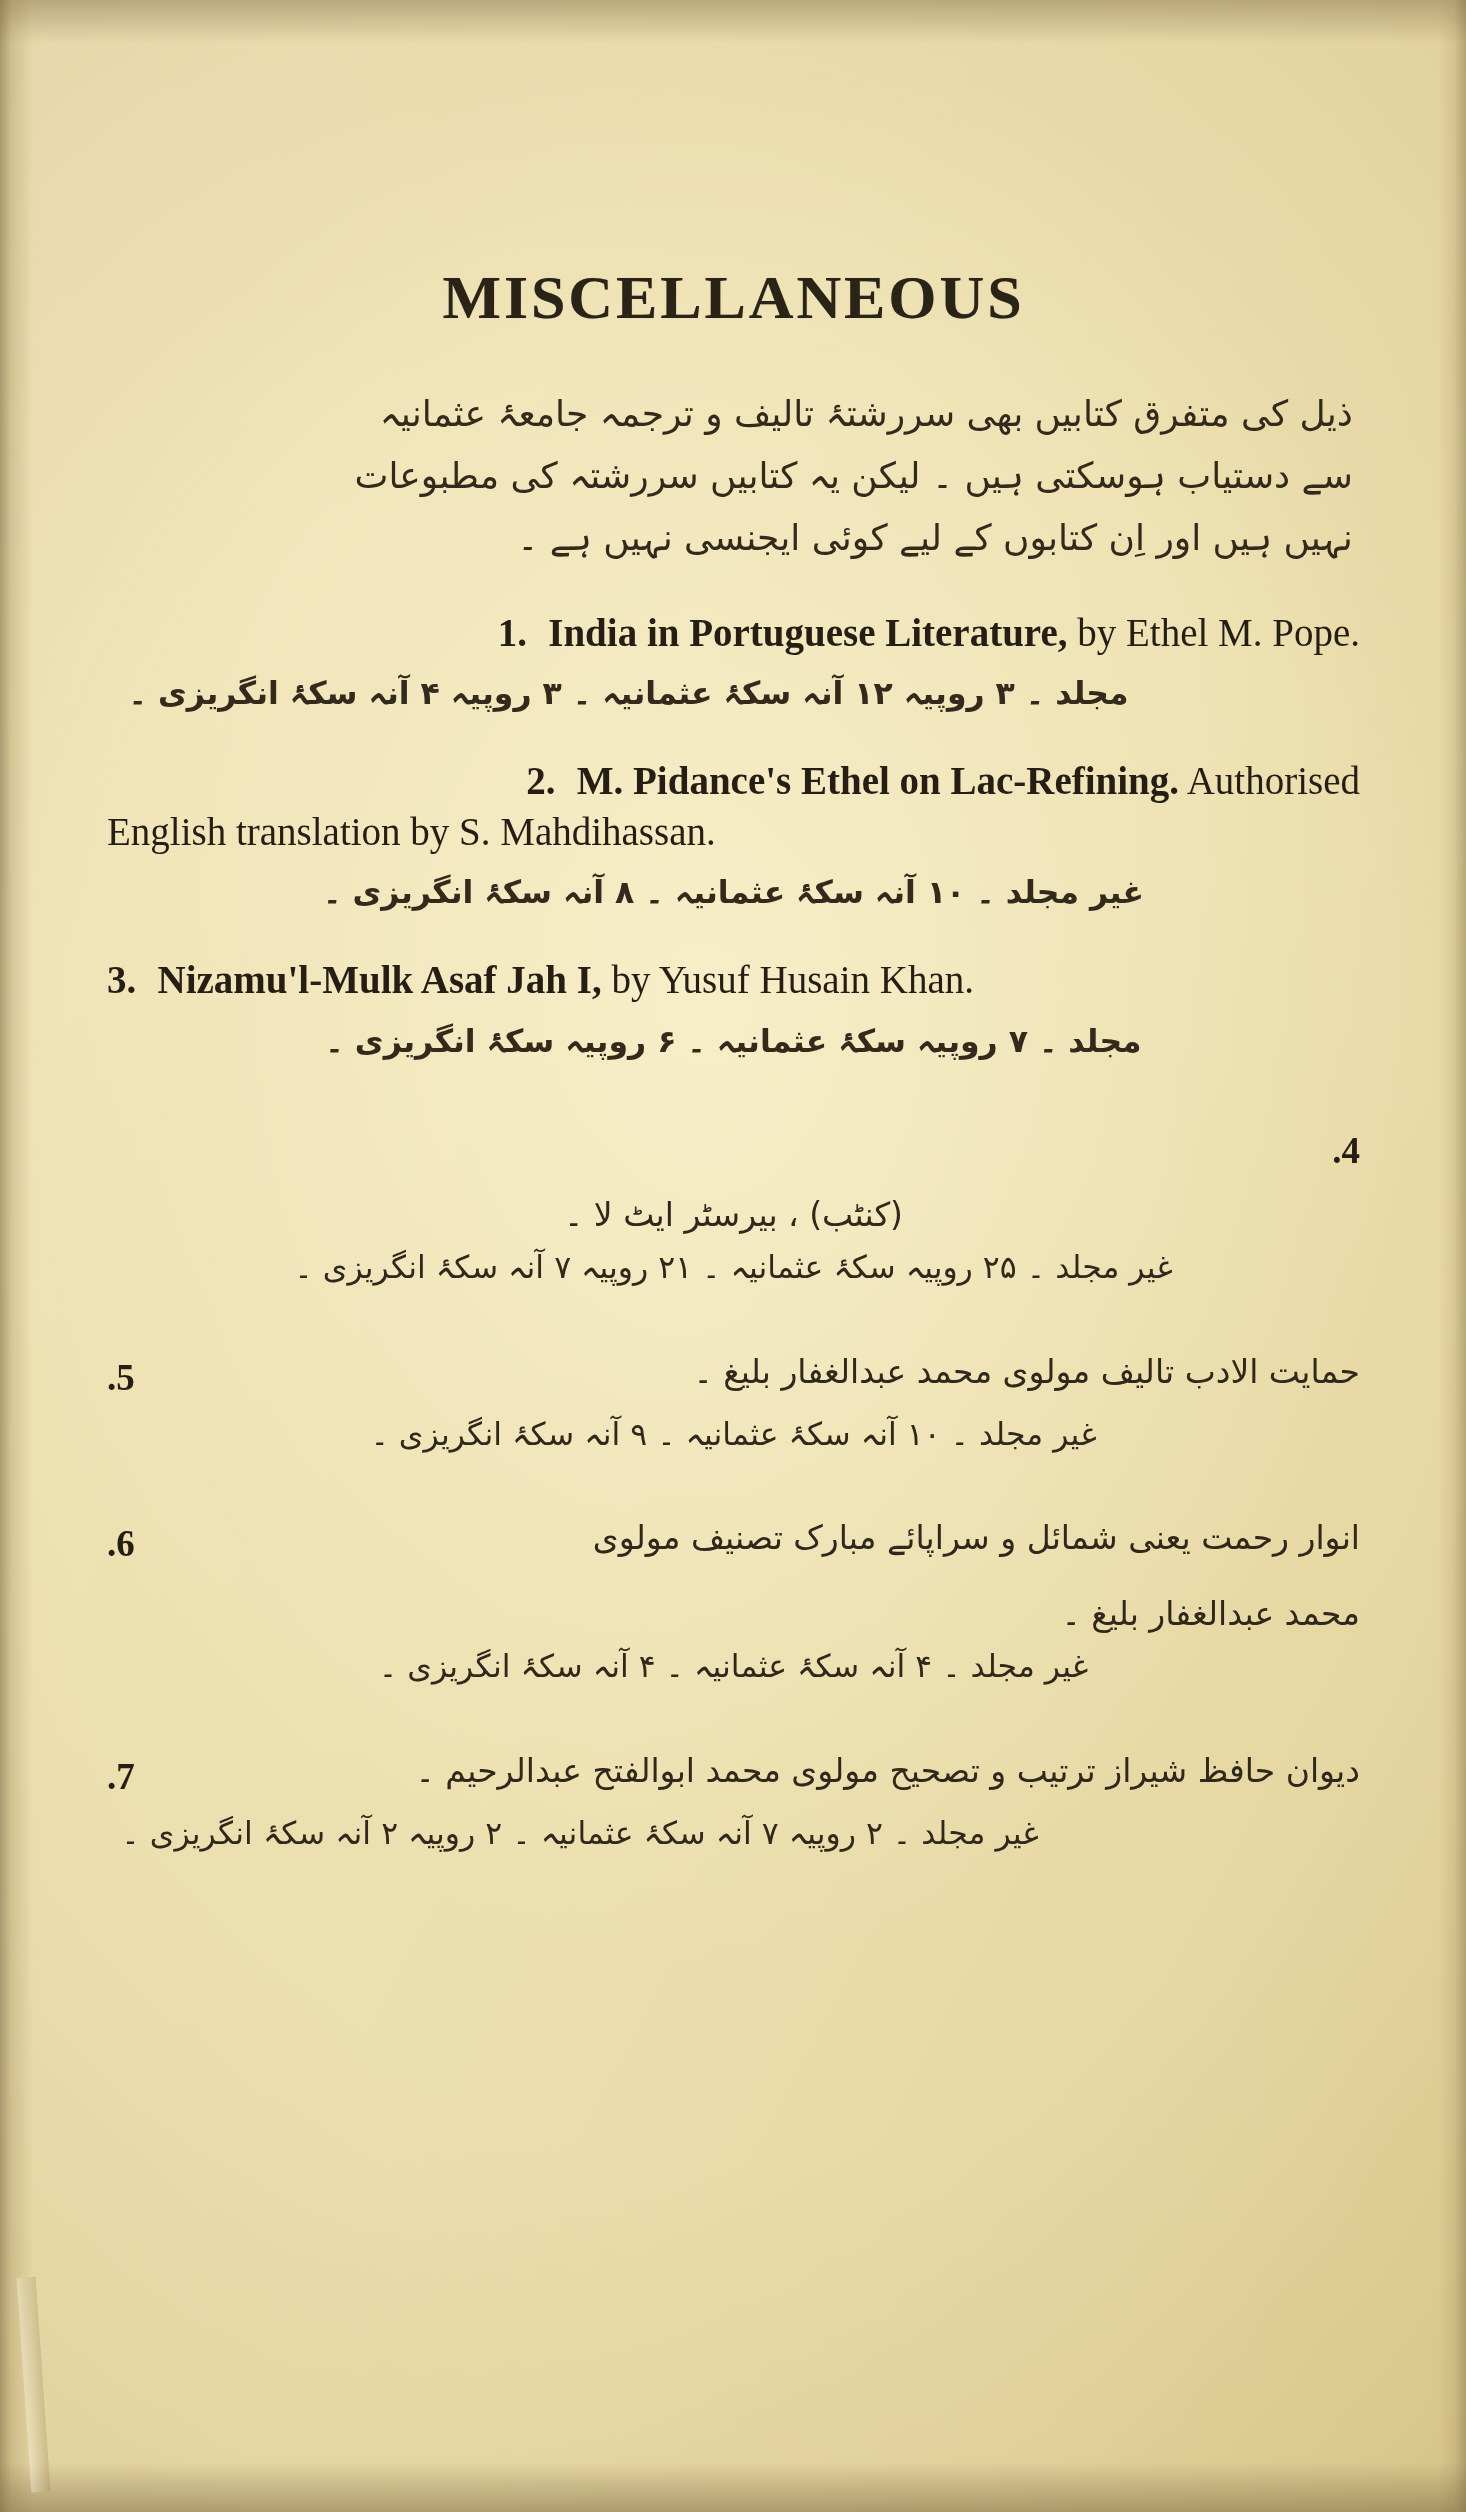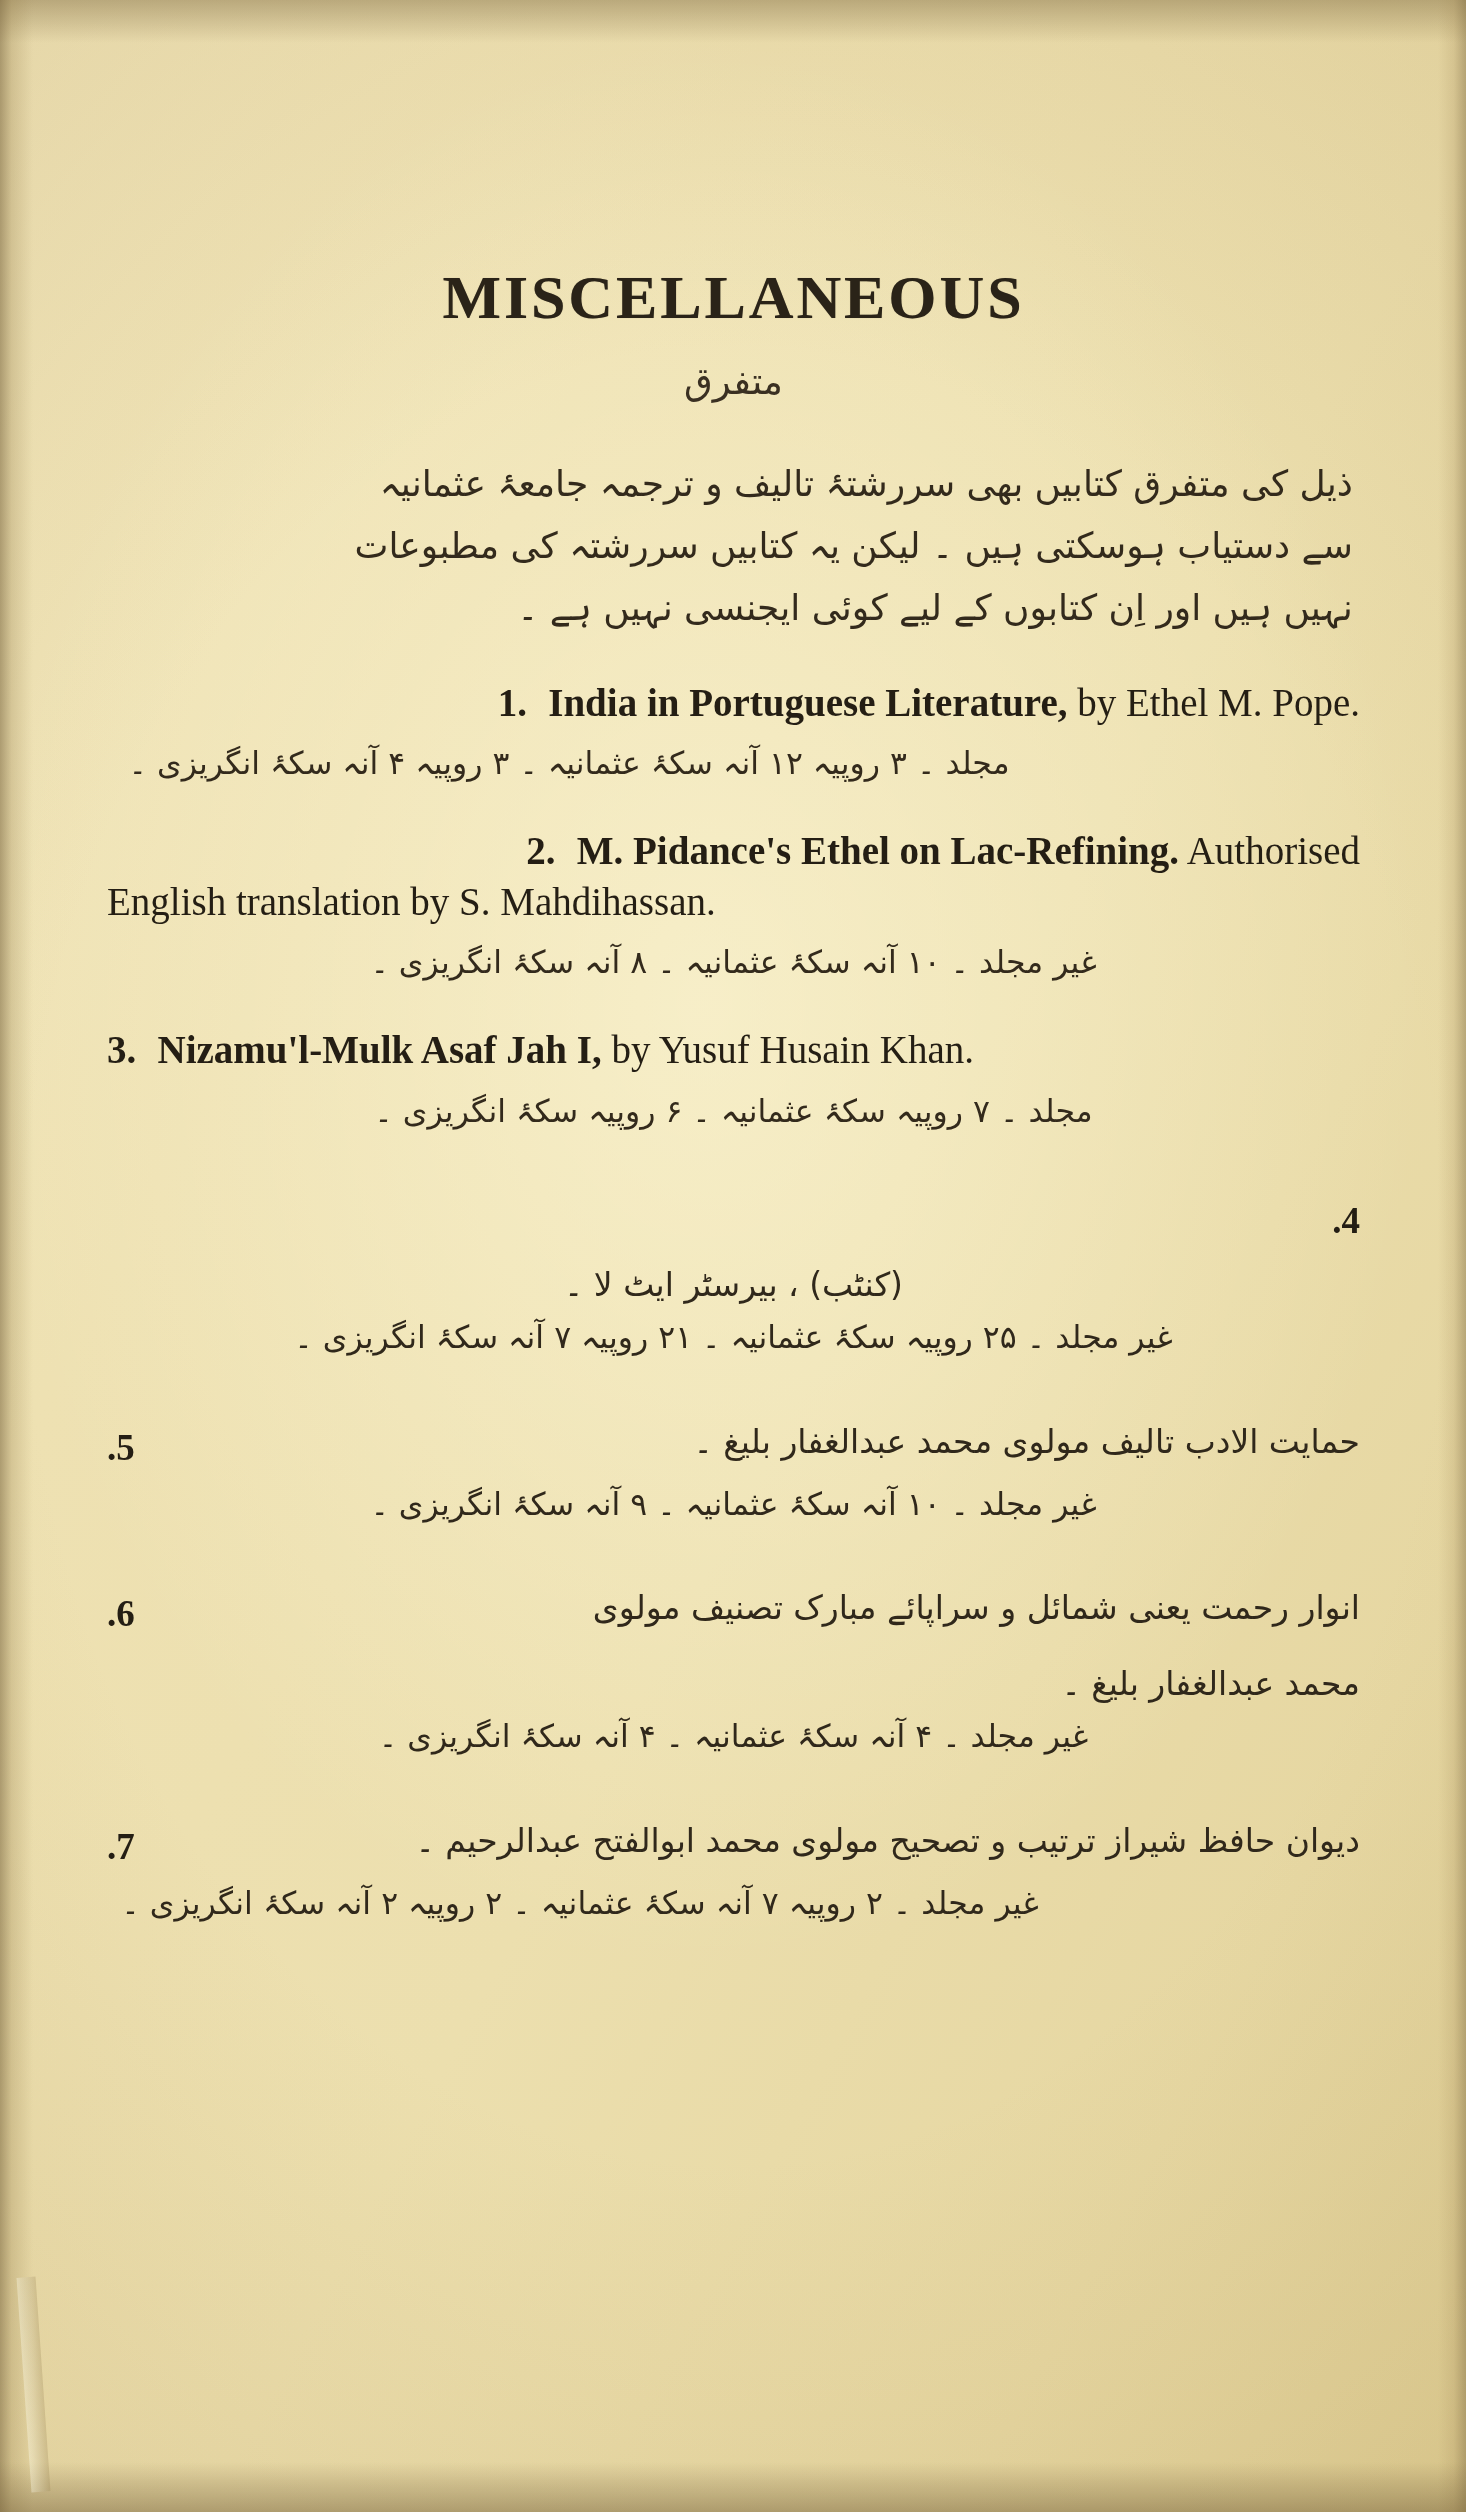--- a/index.html
+++ b/index.html
@@ -135,20 +135,21 @@
   }
 
   .ur-line {
     direction: rtl;
     font-family: "DejaVu Sans", sans-serif;
     font-size: 31.5px;
     line-height: 1.6;
     color: #332a1c;
     text-align: center;
     margin-top: 10px;
+    font-weight: bold;
   }
   .ur-line.left  { text-align: left;  padding-left: 21.5px; }
 
   
   .ur-entry {
     direction: rtl;
     font-family: "DejaVu Sans", sans-serif;
     font-size: 33px;
     line-height: 1.62;
     color: #30281b;
@@ -188,21 +189,20 @@
   <div class="paper-tone"></div>
   <div class="edge-top"></div>
   <div class="edge-left"></div>
   <div class="edge-right"></div>
   <div class="edge-bottom"></div>
   <div class="crease"></div>
 
   <div class="content">
 
     <h1 class="title-en">MISCELLANEOUS</h1>
-    <div class="title-ur">متفرق</div>
 
     <div class="ur-para">
       <span class="ln">ذیل کی متفرق کتابیں بھی سررشتۂ تالیف و ترجمہ جامعۂ عثمانیہ</span>
       <span class="ln">سے دستیاب ہوسکتی ہیں ۔ لیکن یہ کتابیں سررشتہ کی مطبوعات</span>
       <span class="ln">نہیں ہیں اور اِن کتابوں کے لیے کوئی ایجنسی نہیں ہے ۔</span>
     </div>
 
     <div class="entries">
 
       <div class="entry">

